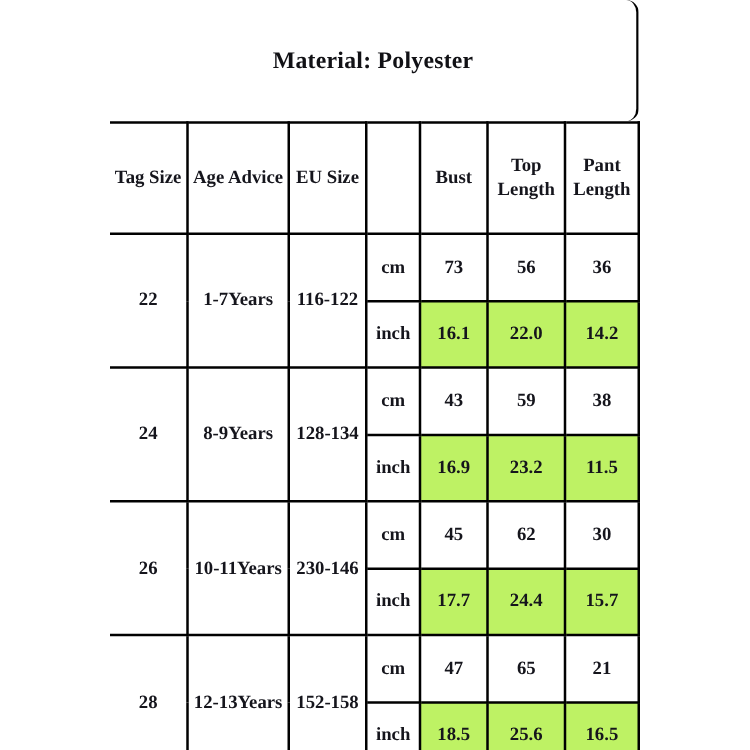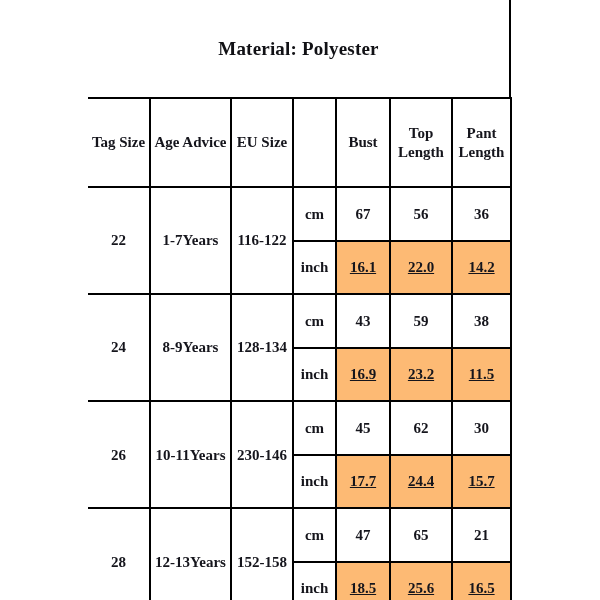--- a/index.html
+++ b/index.html
@@ -21,20 +21,21 @@
     left: 0;
     top: 0;
     width: 511px;
     height: 97px;
     box-sizing: border-box;
     border-right: 2px solid #000000;
     display: flex;
     align-items: center;
     justify-content: center;
     padding-left: 88px;
+    border-radius: 10px;
   }
   #title-cell .title-text {
     font-size: 19px;
     font-weight: bold;
     color: #111115;
     letter-spacing: 0.2px;
     white-space: nowrap;
   }
   
   table.size-chart {
@@ -61,22 +62,21 @@
   table.size-chart tr.header-row {
     height: 85px;
   }
   table.size-chart tr.data-row {
     height: 51px;
   }
   table.size-chart .noleft {
     border-left: none;
   }
   table.size-chart .shaded {
-    background: #fdba74;
-    text-decoration: underline;
+    background: #bef264;
   }
   table.size-chart tr:last-child td {
     border-bottom: 3px solid #000000;
   }
 </style>
 </head>
 <body>
 
 <div id="canvas">
 
@@ -104,21 +104,21 @@
       <th>Bust</th>
       <th>Top Length</th>
       <th>Pant Length</th>
     </tr>
 
     <tr class="data-row">
       <td rowspan="2" class="noleft">22</td>
       <td rowspan="2">1-7Years</td>
       <td rowspan="2">116-122</td>
       <td>cm</td>
-      <td>67</td>
+      <td>73</td>
       <td>56</td>
       <td>36</td>
     </tr>
     <tr class="data-row">
       <td>inch</td>
       <td class="shaded">16.1</td>
       <td class="shaded">22.0</td>
       <td class="shaded">14.2</td>
     </tr>
 

